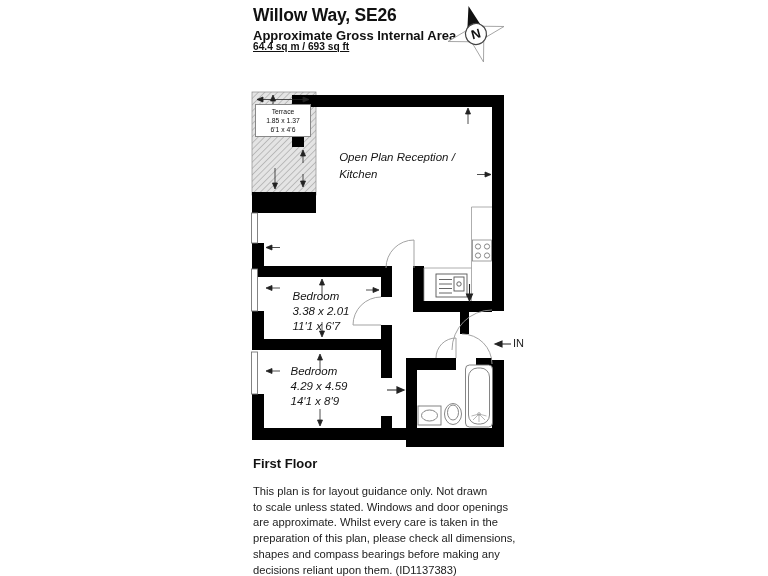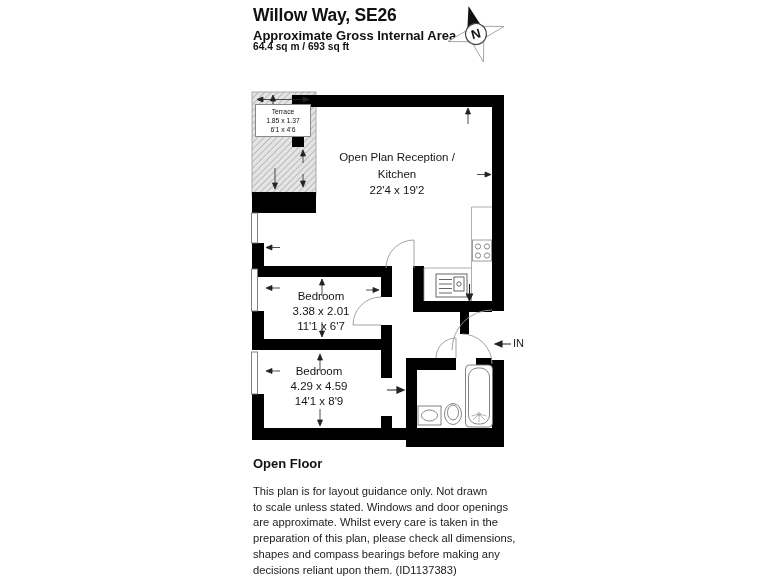--- a/index.html
+++ b/index.html
@@ -2,23 +2,23 @@
 <html><head>
 <meta charset="utf-8">
 <style>
   html,body{margin:0;padding:0;background:#fff;}
   body{width:768px;height:576px;position:relative;overflow:hidden;
        font-family:"Liberation Sans",sans-serif;color:#111;}
   .abs{position:absolute;}
   
   .title{left:253px;top:5px;font-size:17.5px;font-weight:bold;letter-spacing:-.2px;}
   .subtitle{left:253px;top:28px;font-size:13px;font-weight:bold;}
-  .area{left:253px;top:41px;font-size:10.2px;font-weight:bold;}
+  .area{left:253px;top:41px;font-size:10.2px;font-weight:bold;text-decoration:underline;}
   
-  .room-label{transform:translateX(-50%);text-align:center;color:#151515;z-index:2;}
+  .room-label{transform:translateX(-50%);text-align:left;color:#151515;z-index:2;font-style:italic;}
   .room-label span{display:block;}
   .lbl-reception{left:397px;top:149px;font-size:11.5px;line-height:16.5px;}
   .lbl-reception .nm{white-space:pre-line;}
   .lbl-bed1{left:321px;top:289px;font-size:11.5px;line-height:15px;}
   .lbl-bed2{left:319px;top:364px;font-size:11.5px;line-height:15px;}
   .terrace-box{left:255px;top:104px;width:54px;background:#fff;border:1px solid #888;
                text-align:center;font-size:6.8px;line-height:9px;padding:2px 0;z-index:2;}
   
   .in-label{left:513px;top:337px;font-size:11px;color:#222;z-index:2;text-align:center;}
   
@@ -155,36 +155,35 @@
 
 <div class="abs terrace-box">
   <span>Terrace</span><br>
   <span>1.85 x 1.37</span><br>
   <span>6'1 x 4'6</span>
 </div>
 
 <div class="abs room-label lbl-reception">
   <span class="nm">Open Plan Reception /
 Kitchen</span>
-  <span>22'4 x 19'2</span>
 </div>
 
 <div class="abs room-label lbl-bed1">
   <span>Bedroom</span>
   <span>3.38 x 2.01</span>
   <span>11'1 x 6'7</span>
 </div>
 
 <div class="abs room-label lbl-bed2">
   <span>Bedroom</span>
   <span>4.29 x 4.59</span>
   <span>14'1 x 8'9</span>
 </div>
 
 <div class="abs in-label">IN</div>
 
-<div class="abs floor-label">Open Floor</div>
+<div class="abs floor-label">First Floor</div>
 <div class="abs disclaimer">This plan is for layout guidance only. Not drawn
 to scale unless stated. Windows and door openings
 are approximate. Whilst every care is taken in the
 preparation of this plan, please check all dimensions,
 shapes and compass bearings before making any
 decisions reliant upon them. (ID1137383)</div>
 
 </body></html>

